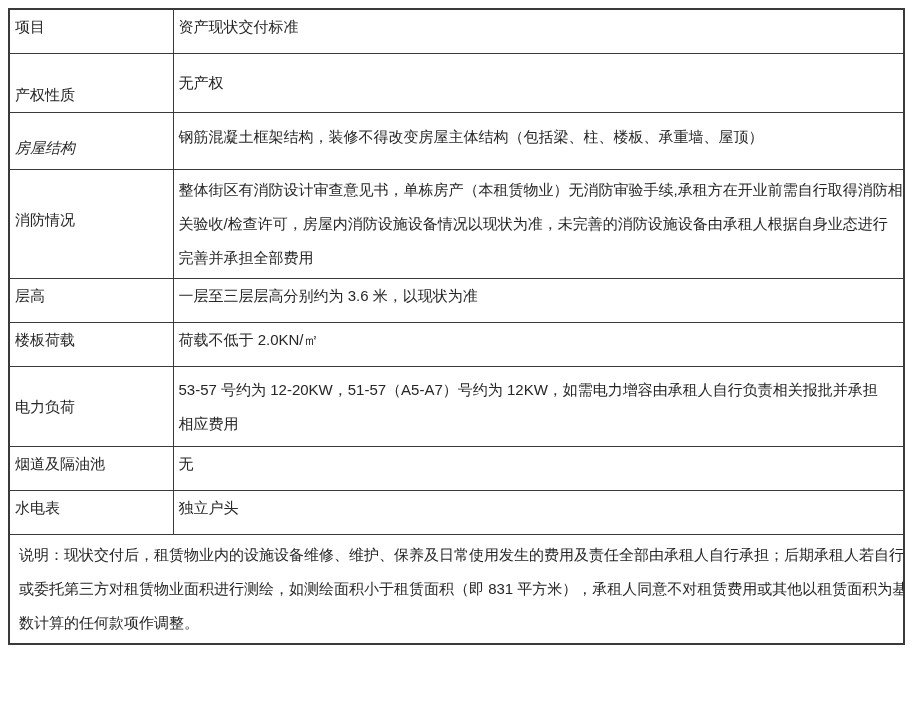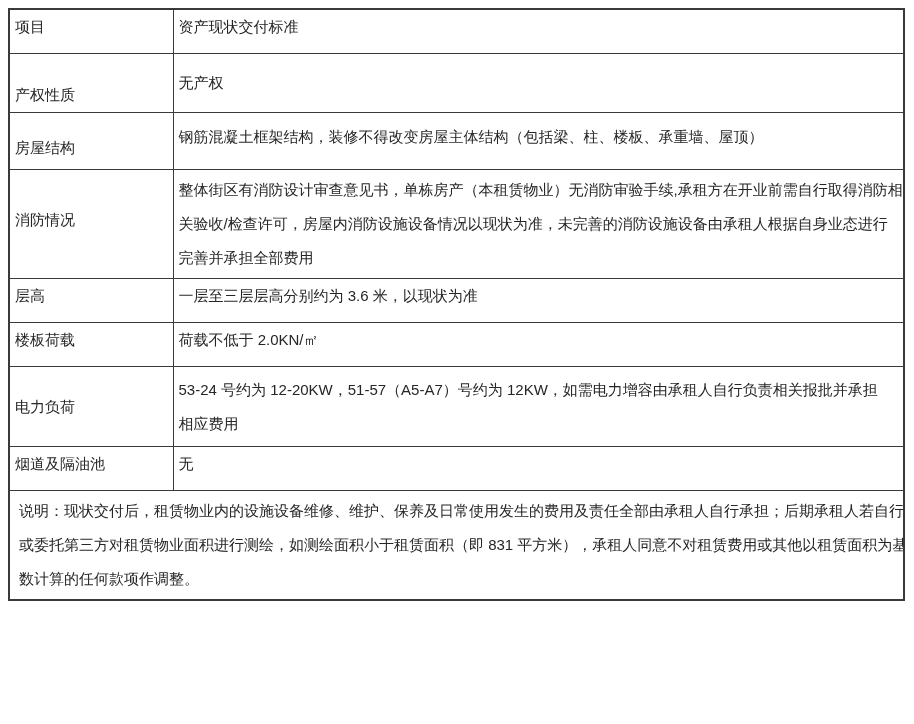--- a/index.html
+++ b/index.html
@@ -53,21 +53,21 @@
   tr.r6  { height: 45px; }
   tr.r7  { height: 38px; }
   tr.r8  { height: 80px; }
   tr.r9  { height: 44px; }
   tr.r10 { height: 45px; }
   tr.r11 { height: 41px; }
   tr.r12 { height: 109px; }
   
   td.bias  { padding-bottom: 9px; }   
   td.low24 { padding-top: 24px; }     
-  td.low19 { padding-top: 13px; }     
+  td.low19 { padding-top: 13px; font-style: italic; }     
 </style>
 </head>
 <body>
 
 <div class="page">
   <table class="doc-table">
     <tbody>
         <tr class="r1">
       <td class="c1 bias">
         <div class="line">项目</div>
@@ -123,35 +123,43 @@
       <td class="bias">
         <div class="line">荷载不低于 2.0KN/㎡</div>
       </td>
     </tr>
 
     <tr class="r8">
       <td class="c1">
         <div class="line">电力负荷</div>
       </td>
       <td>
-        <div class="line">53-24 号约为 12-20KW，51-57（A5-A7）号约为 12KW，如需电力增容由承租人自行负责相关报批并承担</div>
+        <div class="line">53-57 号约为 12-20KW，51-57（A5-A7）号约为 12KW，如需电力增容由承租人自行负责相关报批并承担</div>
         <div class="line">相应费用</div>
       </td>
     </tr>
 
     <tr class="r9">
       <td class="c1 bias">
         <div class="line">烟道及隔油池</div>
       </td>
       <td class="bias">
         <div class="line">无</div>
       </td>
     </tr>
 
 
+    <tr class="r11">
+      <td class="c1 bias">
+        <div class="line">水电表</div>
+      </td>
+      <td class="bias">
+        <div class="line">独立户头</div>
+      </td>
+    </tr>
 
     <tr class="r12">
       <td colspan="2" class="note-cell">
         <div class="line">说明：现状交付后，租赁物业内的设施设备维修、维护、保养及日常使用发生的费用及责任全部由承租人自行承担；后期承租人若自行</div>
         <div class="line">或委托第三方对租赁物业面积进行测绘，如测绘面积小于租赁面积（即 831 平方米），承租人同意不对租赁费用或其他以租赁面积为基</div>
         <div class="line">数计算的任何款项作调整。</div>
       </td>
     </tr>
   </tbody>
     </table>

